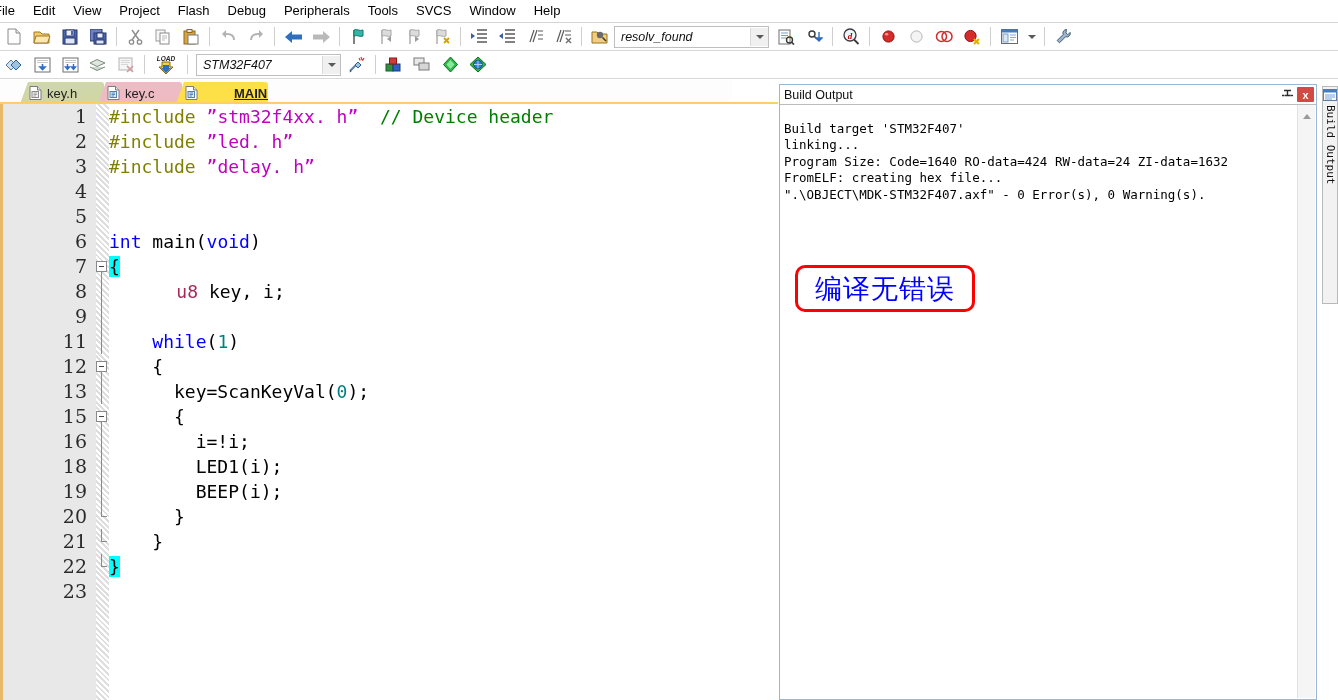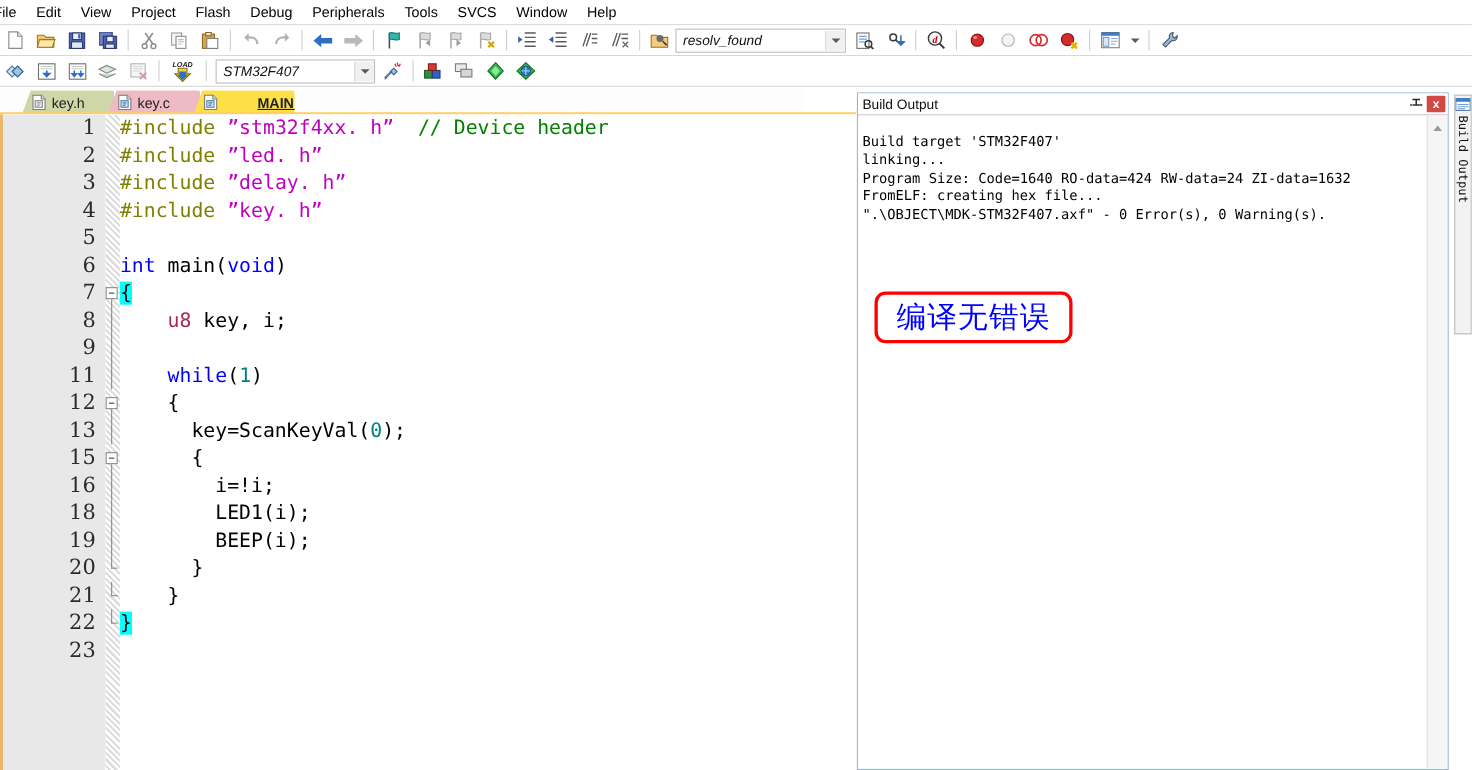--- a/index.html
+++ b/index.html
@@ -137,21 +137,21 @@
   }
   .foldend{
     position:absolute;left:98px;width:6px;height:1px;background:#8a8a8a;
   }
 
   
   .k-pre{color:#808000;}
   .k-str{color:#c000c0;}
   .k-cmt{color:#008000;}
   .k-kw{color:#0000ff;}
-  .k-typ{color:#a52a5a;}
+  .k-typ{color:#a52a5a;margin-left:24px;}
   .k-num{color:#008080;}
   .k-pln{color:#000000;}
   .brace-hl{background:#00ffff;color:#000;}
 
   
   .bop{
     position:absolute;left:779px;top:84px;width:538px;height:616px;
     background:#ffffff;
     border:1px solid #9bb7d4;box-sizing:border-box;
   }
@@ -596,21 +596,21 @@
     </div>
   <div class="tabstrip-edge"></div>
 
   <div class="editor">
     <div class="gutter"></div>
     <div class="hatch"></div>
     <div class="codearea" id="codearea">
         <div class="cline"><span class="ln">1</span><span class="code"><span class="k-pre">#include </span><span class="k-str">”stm32f4xx. h”</span><span class="k-pln">  </span><span class="k-cmt">// Device header</span></span></div>
         <div class="cline"><span class="ln">2</span><span class="code"><span class="k-pre">#include </span><span class="k-str">”led. h”</span></span></div>
         <div class="cline"><span class="ln">3</span><span class="code"><span class="k-pre">#include </span><span class="k-str">”delay. h”</span></span></div>
-        <div class="cline"><span class="ln">4</span><span class="code"><span class="k-pre">#include </span><span class="k-str">”key. h”</span></span></div>
+        <div class="cline"><span class="ln">4</span></div>
         <div class="cline"><span class="ln">5</span><span class="code"></span></div>
         <div class="cline"><span class="ln">6</span><span class="code"><span class="k-kw">int</span><span class="k-pln"> main(</span><span class="k-kw">void</span><span class="k-pln">)</span></span></div>
         <div class="cline"><span class="ln">7</span><i class="fold"></i><i class="vbar" style="top: 18px; height: 7px;"></i><span class="code"><span class="brace-hl">{</span></span></div>
         <div class="cline"><span class="ln">8</span><i class="vbar" style="top: 0px; height: 25px;"></i><span class="code"><span class="k-pln">    </span><span class="k-typ">u8</span><span class="k-pln"> key, i;</span></span></div>
         <div class="cline"><span class="ln">9</span><i class="vbar" style="top: 0px; height: 25px;"></i></div>
         <div class="cline"><span class="ln">11</span><i class="vbar" style="top: 0px; height: 25px;"></i><span class="code"><span class="k-pln">    </span><span class="k-kw">while</span><span class="k-pln">(</span><span class="k-num">1</span><span class="k-pln">)</span></span></div>
         <div class="cline"><span class="ln">12</span><i class="fold"></i><i class="vbar" style="top: 18px; height: 7px;"></i><span class="code"><span class="k-pln">    {</span></span></div>
         <div class="cline"><span class="ln">13</span><i class="vbar" style="top: 0px; height: 25px;"></i><span class="code"><span class="k-pln">      key=ScanKeyVal(</span><span class="k-num">0</span><span class="k-pln">);</span></span></div>
         <div class="cline"><span class="ln">15</span><i class="fold"></i><i class="vbar" style="top: 18px; height: 7px;"></i><span class="code"><span class="k-pln">      {</span></span></div>
         <div class="cline"><span class="ln">16</span><i class="vbar" style="top: 0px; height: 25px;"></i><span class="code"><span class="k-pln">        i=!i;</span></span></div>

